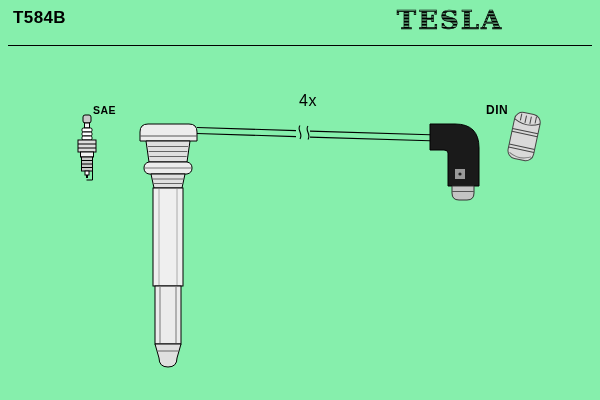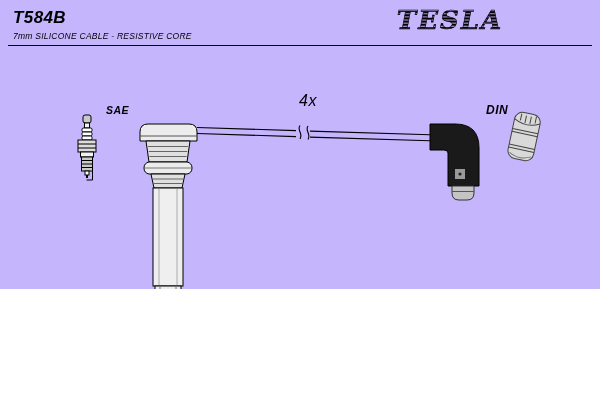--- a/index.html
+++ b/index.html
@@ -1,45 +1,44 @@
 <!DOCTYPE html>
 <html><head>
 <meta charset="utf-8">
 <style>
   html,body{margin:0;padding:0;background:#fff;}
   .page{
-    position:relative;width:600px;height:289px;background:#c4b5fd;
-    font-family:"Liberation Sans",sans-serif;color:#000;overflow:hidden;font-style:italic;
+    position:relative;width:600px;height:400px;background:#86efac;
+    font-family:"Liberation Sans",sans-serif;color:#000;overflow:hidden;
   }
   .part-number{
     position:absolute;left:13px;top:8px;
     font-size:17px;font-weight:bold;letter-spacing:.4px;
   }
   .subtitle{
     position:absolute;left:13px;top:31px;
     font-size:8.5px;letter-spacing:.25px;
   }
   .rule{
     position:absolute;left:8px;right:8px;top:45px;
     border-top:1px solid #000;height:0;
   }
   .brand-logo{position:absolute;left:394px;top:5px;width:112px;height:30px;}
   .lbl{position:absolute;white-space:nowrap;}
-  .sae-label{left:106px;top:104px;font-size:10.5px;font-weight:bold;letter-spacing:.5px;}
+  .sae-label{left:93px;top:104px;font-size:10.5px;font-weight:bold;letter-spacing:.5px;}
   .din-label{left:486px;top:103px;font-size:12px;font-weight:bold;letter-spacing:.5px;}
   .qty-label{left:299px;top:92px;font-size:16px;letter-spacing:.5px;}
   .diagram{position:absolute;left:0;top:0;width:600px;height:400px;}
 </style>
 </head>
 <body>
 
 <div class="page">
 
   <div class="part-number">T584B</div>
-  <div class="subtitle">7mm SILICONE CABLE - RESISTIVE CORE</div>
 
   <svg class="brand-logo" viewBox="0 0 112 30" xmlns="http://www.w3.org/2000/svg">
     <defs>
       <pattern id="hstripes" patternUnits="userSpaceOnUse" width="8" height="3.1">
         <rect x="0" y="0" width="8" height="2.1" fill="#000"></rect>
       </pattern>
     </defs>
     <text x="56" y="24" text-anchor="middle" font-family="DejaVu Serif, serif" font-weight="bold" font-size="26" letter-spacing="2" fill="url(#hstripes)" stroke="#000" stroke-width="0.6">TESLA</text>
   </svg>
 

